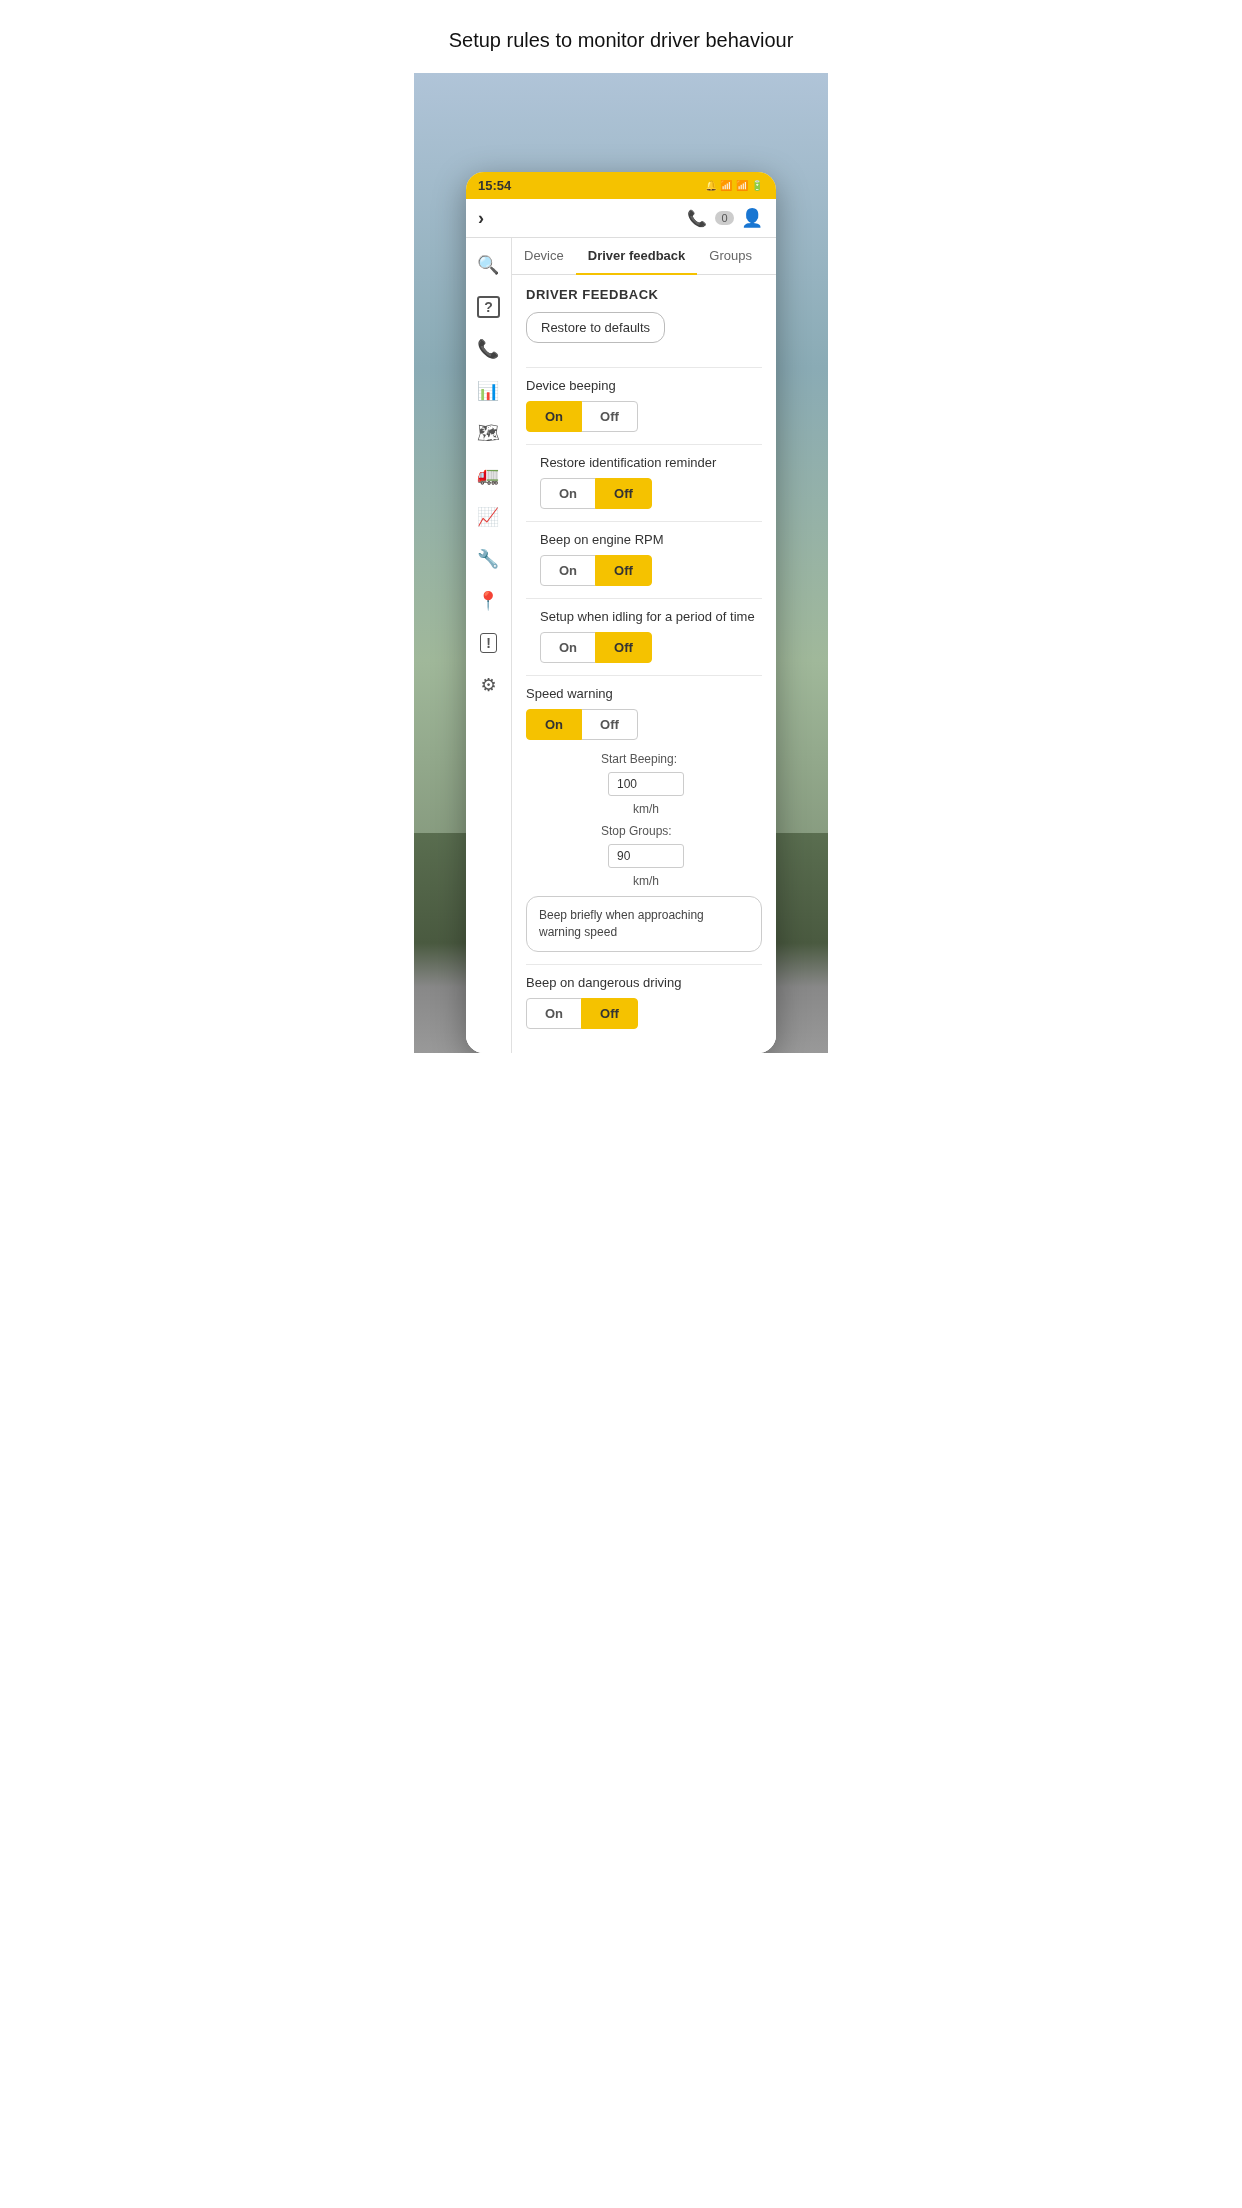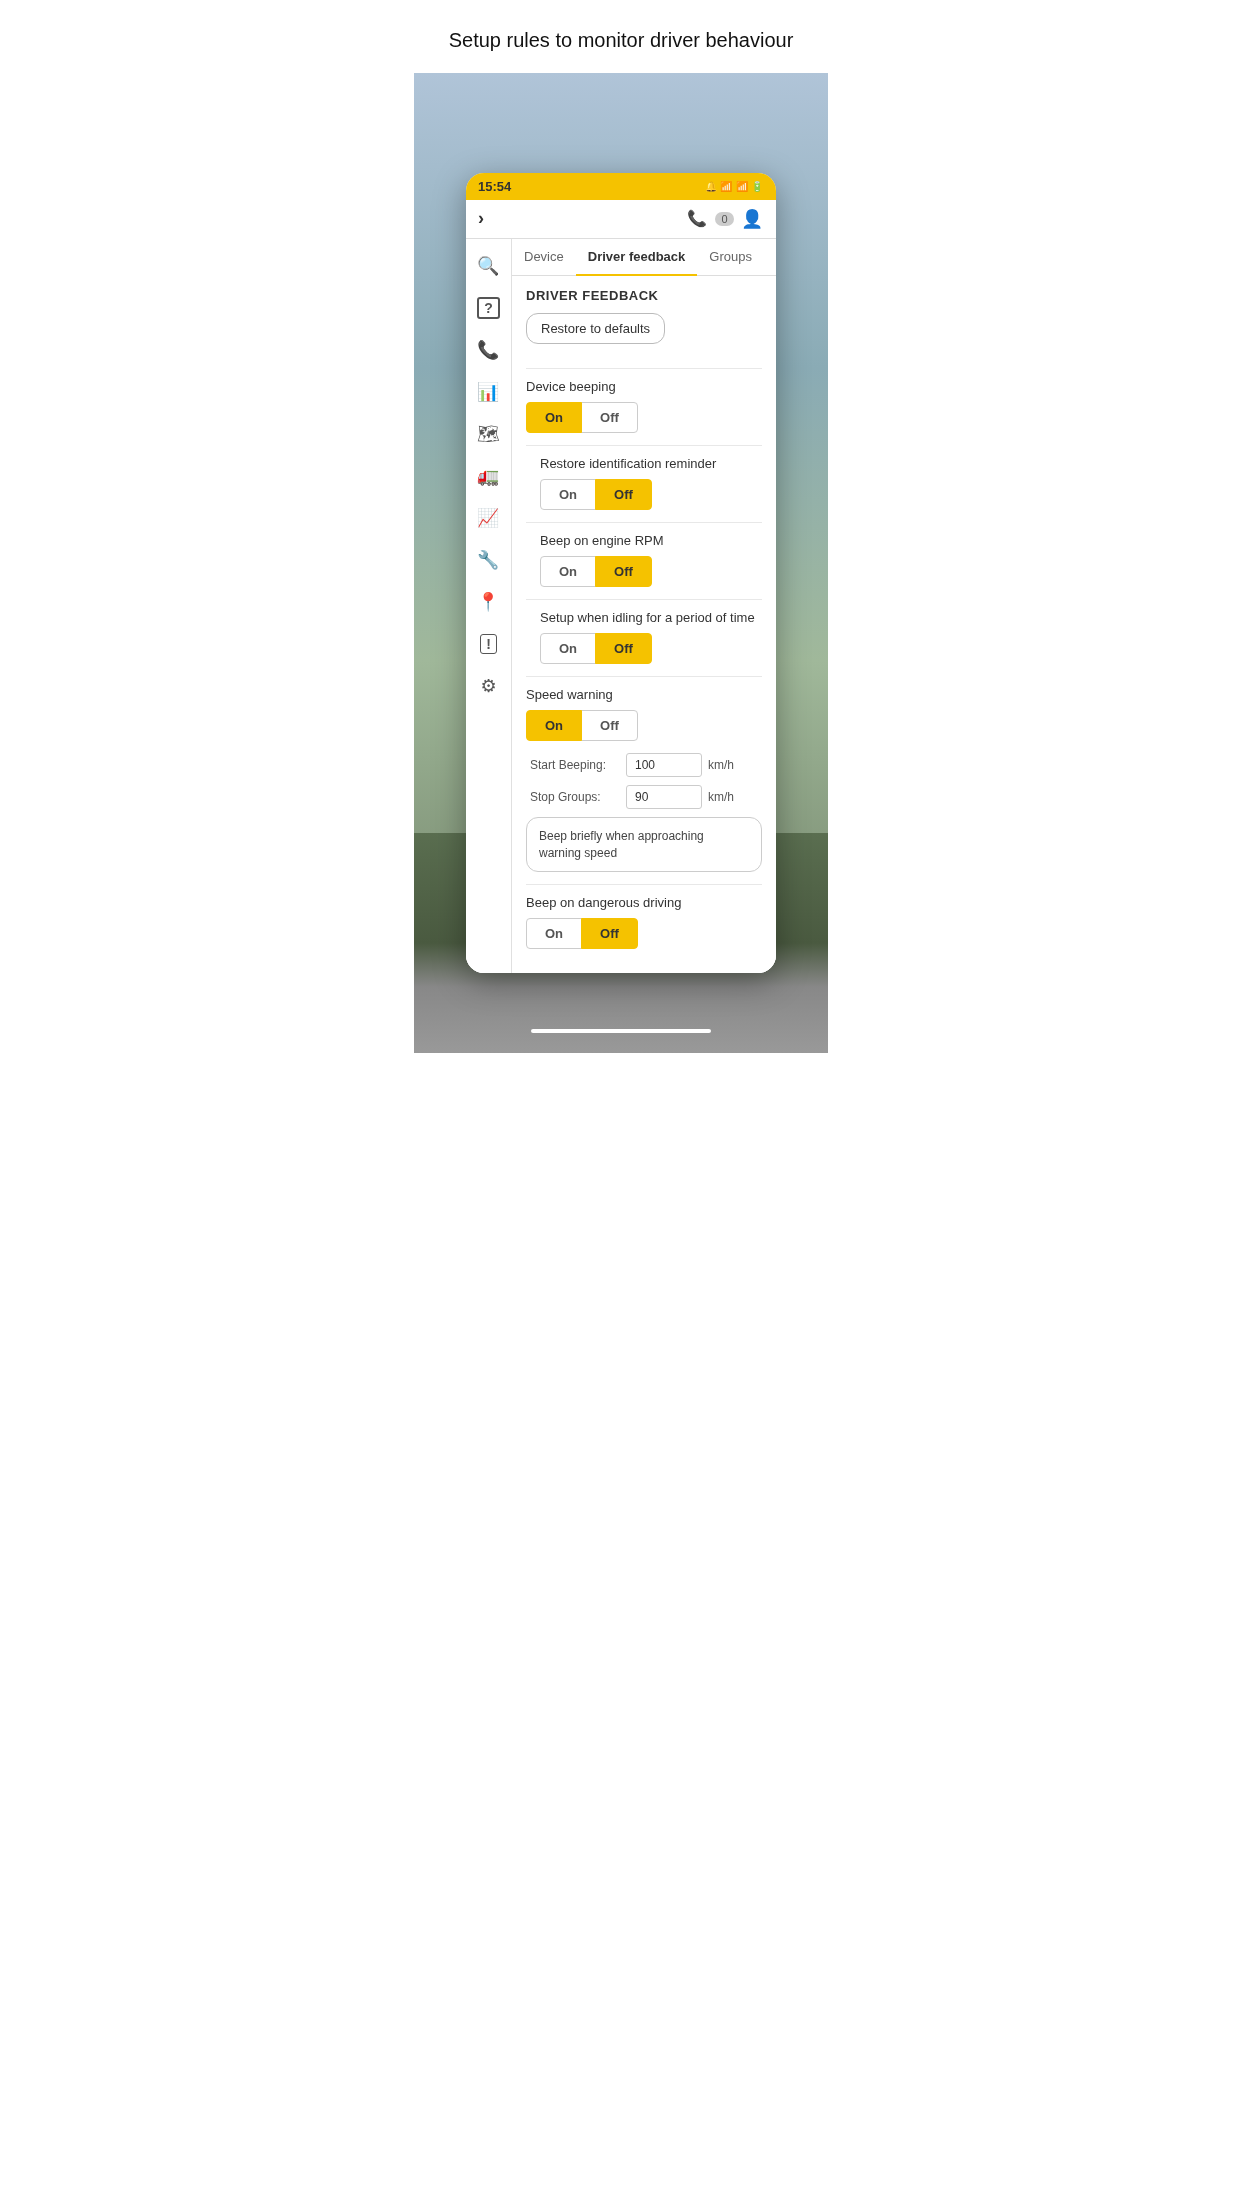--- a/index.html
+++ b/index.html
@@ -23,21 +23,21 @@
       line-height: 1.25;
       color: #111;
     }
 
     
     .bg-area {
       position: relative;
       background: linear-gradient(180deg, #b0c4d8 0%, #8aabb5 30%, #a0b89a 60%, #6a7a60 100%);
       display: flex;
       justify-content: center;
-      align-items: center;
+      align-items: flex-end;
       padding: 20px 0 0 0;
       min-height: 980px;
       overflow: hidden;
     }
 
     
     .bg-area::before {
       content: '';
       position: absolute;
       bottom: 0; left: 0; right: 0;
@@ -248,20 +248,21 @@
       z-index: 1;
     }
 
     
     .input-row {
       display: flex;
       align-items: center;
       gap: 6px;
       margin-bottom: 8px;
       padding-left: 4px;
+      flex-direction: column;
     }
     .input-label {
       font-size: 12px;
       color: #555;
       min-width: 90px;
     }
     .input-field {
       border: 1px solid #ccc;
       border-radius: 3px;
       padding: 4px 8px;

